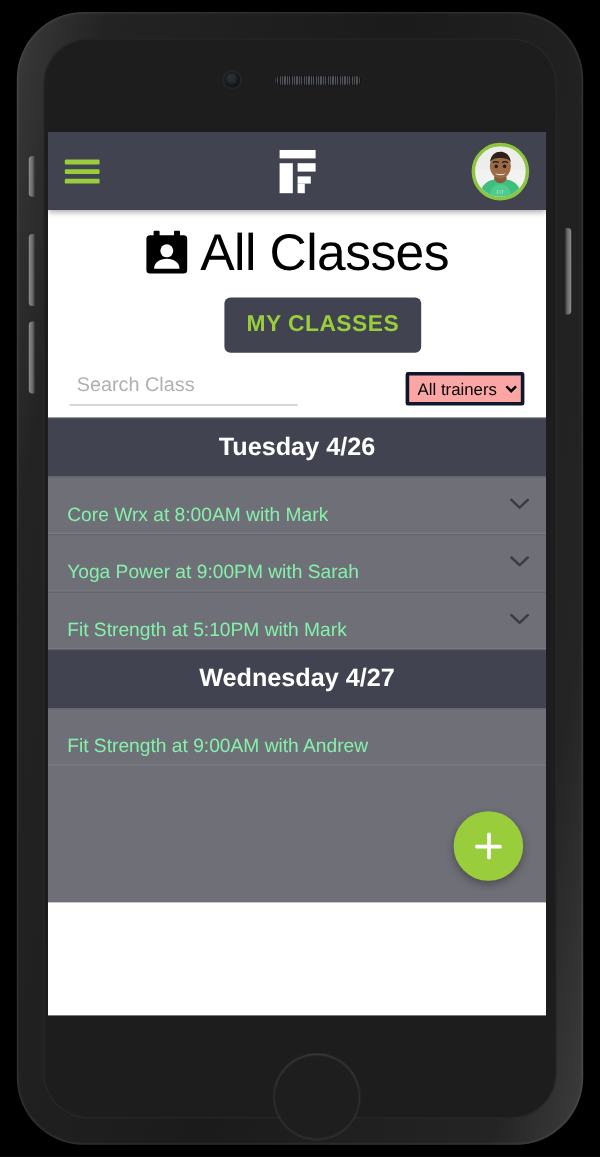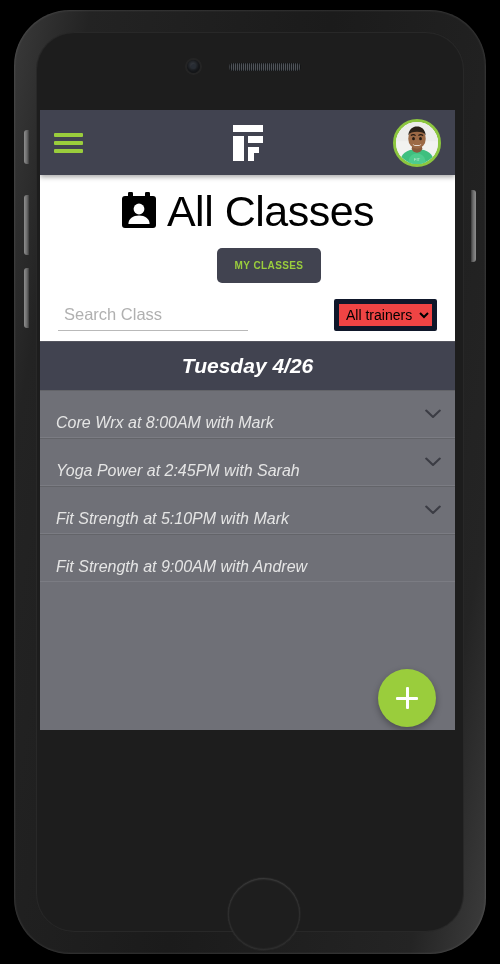--- a/index.html
+++ b/index.html
@@ -87,21 +87,21 @@
     box-shadow:
       inset 0 1px 2px rgba(255,255,255,0.16),
       inset 0 -1px 2px rgba(255,255,255,0.09),
       0 0 0 1px rgba(255,255,255,0.03);
   }
 
   
   .screen {
     position: absolute;
     left: 40px; top: 110px;
-    width: 415px; height: 620px;
+    width: 415px; height: 736px;
     background: #ffffff;
     overflow: hidden;
   }
 
   
   .appbar {
     position: relative;
     height: 65px;
     background: #414350;
     display: flex;
@@ -163,21 +163,21 @@
     display: flex; justify-content: center;
     padding: 10px 0 4px;
     background: #fff;
   }
   .myclasses-btn {
     background: #414350;
     color: #9acd3c;
     border: none;
     border-radius: 5px;
     font-family: "Liberation Sans", sans-serif;
-    font-size: 10px;
+    font-size: 19px;
     font-weight: bold;
     letter-spacing: 0.4px;
     padding: 12px 18px;
     cursor: pointer;
     margin-left: 43px;
   }
 
   
   .search-row {
     display: flex;
@@ -197,35 +197,34 @@
     font-size: 16.5px;
     color: #333;
     padding: 2px 0 6px 6px;
     background: transparent;
   }
   .search-input::placeholder { color: #b0b0b0; }
   .trainer-select {
     font-family: "Liberation Sans", sans-serif;
     font-size: 14px;
     color: #000;
-    background: #ef4444;
-    border: 5px solid #0f172a;
+    background: #fca5a5;
+    border: 3px solid #0f172a;
     border-radius: 2px;
     padding: 2px 3px;
     cursor: pointer;
     appearance: auto;
   }
 
   
   .schedule {
     background: #6f7077;
     height: 404px;
     overflow: hidden;
     position: relative;
-    font-style: italic;
   }
   .day-header {
     background: #414350;
     color: #ffffff;
     text-align: center;
     font-size: 21px;
     font-weight: bold;
     padding: 12px 0;
     border-top: 1px solid #54555f;
   }
@@ -234,21 +233,21 @@
     height: 48px;
     background: #6f7077;
     border-bottom: 1px solid #7b7c83;
     border-top: 1px solid #636469;
     display: flex;
     align-items: center;
     padding: 0 14px 0 16px;
     cursor: pointer;
   }
   .class-label {
-    color: #e5e5e5;
+    color: #86efac;
     font-size: 16px;
     flex: 1;
     margin-top: 18px;
   }
   .chev {
     width: 16px; height: 10px;
     flex: 0 0 auto;
   }
 
   
@@ -356,31 +355,32 @@
   <div class="schedule">
     <div id="schedule-body">
         <div class="day-header">Tuesday 4/26</div>
         <div class="class-row">
           <span class="class-label">Core Wrx at 8:00AM with Mark</span>
           <span><svg class="chev" viewBox="0 0 16 10" aria-hidden="true">
               <path d="M1.2 1.6 L8 8 L14.8 1.6" fill="none" stroke="#3b3c44" stroke-width="2.1" stroke-linecap="round" stroke-linejoin="round"></path>
             </svg></span>
         </div>
         <div class="class-row">
-          <span class="class-label">Yoga Power at 2:45PM with Sarah</span>
+          <span class="class-label">Yoga Power at 9:00PM with Sarah</span>
           <span><svg class="chev" viewBox="0 0 16 10" aria-hidden="true">
               <path d="M1.2 1.6 L8 8 L14.8 1.6" fill="none" stroke="#3b3c44" stroke-width="2.1" stroke-linecap="round" stroke-linejoin="round"></path>
             </svg></span>
         </div>
         <div class="class-row">
           <span class="class-label">Fit Strength at 5:10PM with Mark</span>
           <span><svg class="chev" viewBox="0 0 16 10" aria-hidden="true">
               <path d="M1.2 1.6 L8 8 L14.8 1.6" fill="none" stroke="#3b3c44" stroke-width="2.1" stroke-linecap="round" stroke-linejoin="round"></path>
             </svg></span>
         </div>
+        <div class="day-header">Wednesday 4/27</div>
         <div class="class-row">
           <span class="class-label">Fit Strength at 9:00AM with Andrew</span>
           <span></span>
         </div>
       </div>
     <button class="fab">
       <span class="fab-plus"></span>
     </button>
   </div>
 

